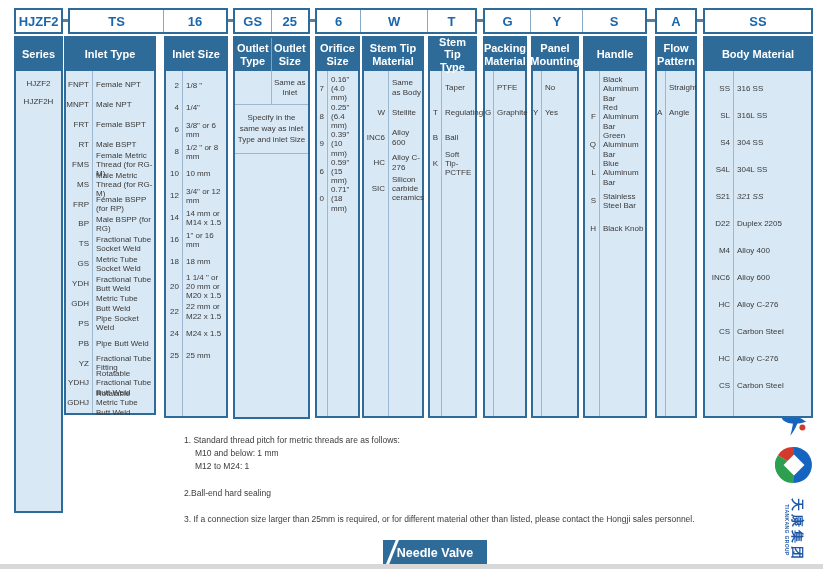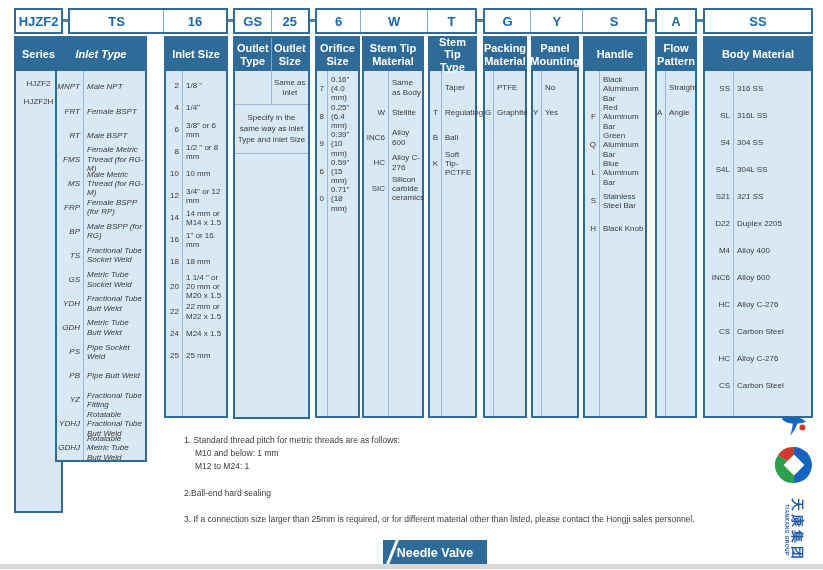--- a/index.html
+++ b/index.html
@@ -158,24 +158,28 @@
       <div class="colheader">Series</div>
       <div class="colbody">
         <div class="row" style="min-height: 18px;">
           <div class="desc center">HJZF2</div>
         </div>
         <div class="row" style="min-height: 18px;">
           <div class="desc center">HJZF2H</div>
         </div>
       </div>
     </div>
-    <div class="colbox" style="left: 55px; width: 92px; height: 426px; font-style: italic;">
+    <div class="colbox" style="left: 64px; width: 92px; height: 379px;">
       <div class="colheader">Inlet Type</div>
       <div class="colbody">
         <div class="vdiv" style="left: 26px;"></div>
+        <div class="row" style="flex: 1 1 0px;">
+          <div class="code" style="width: 26px;">FNPT</div>
+          <div class="desc">Female NPT</div>
+        </div>
         <div class="row" style="flex: 1 1 0px;">
           <div class="code" style="width: 26px;">MNPT</div>
           <div class="desc">Male NPT</div>
         </div>
         <div class="row" style="flex: 1 1 0px;">
           <div class="code" style="width: 26px;">FRT</div>
           <div class="desc">Female BSPT</div>
         </div>
         <div class="row" style="flex: 1 1 0px;">
           <div class="code" style="width: 26px;">RT</div>

